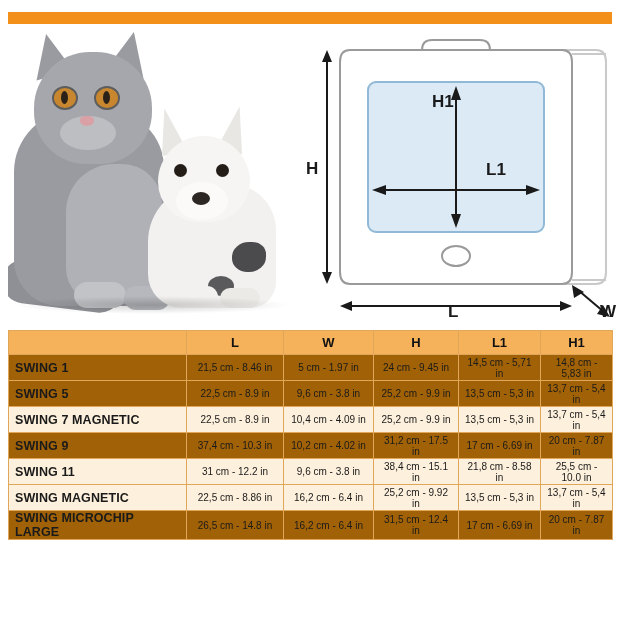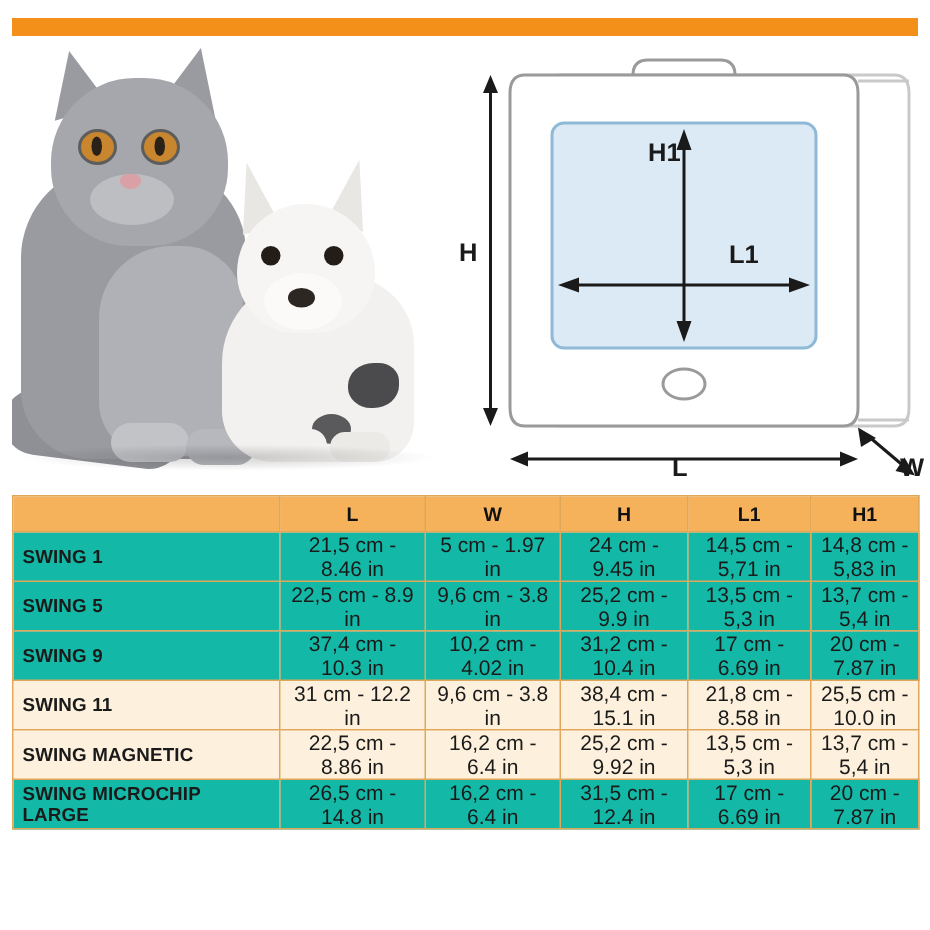--- a/index.html
+++ b/index.html
@@ -257,21 +257,21 @@
     top: 330px;
     width: 604px;
   }
   table {
     border-collapse: collapse;
     width: 604px;
     table-layout: fixed;
   }
   th, td {
     border: 1px solid #e0a75a;
-    font-size: 14px;
+    font-size: 10px;
     color: #1a1a1a;
     height: 25px;
     padding: 0 6px;
   }
   thead th {
     background: #f5b25a;
     font-size: 13px;
     font-weight: bold;
     text-align: center;
     color: #111;
@@ -282,21 +282,21 @@
   }
   td.name {
     text-align: left;
     font-weight: bold;
     font-size: 12.5px;
     letter-spacing: 0.1px;
   }
   td.val {
     text-align: center;
   }
-  tbody tr.odd td { background: #14b8a6; }
+  tbody tr.odd td { background: #a16207; }
   tbody tr.even td { background: #fdf0dc; }
   col.c0 { width: 178px; }
   col.c1 { width: 97px; }
   col.c2 { width: 90px; }
   col.c3 { width: 85px; }
   col.c4 { width: 82px; }
   col.c5 { width: 72px; }
 </style>
 </head>
 <body>
@@ -414,25 +414,33 @@
           <td class="val">14,8 cm - 5,83 in</td>
         </tr>
         <tr class="odd">
           <td class="name">SWING 5</td>
           <td class="val">22,5 cm - 8.9 in</td>
           <td class="val">9,6 cm - 3.8 in</td>
           <td class="val">25,2 cm - 9.9 in</td>
           <td class="val">13,5 cm - 5,3 in</td>
           <td class="val">13,7 cm - 5,4 in</td>
         </tr>
+        <tr class="even">
+          <td class="name">SWING 7 MAGNETIC</td>
+          <td class="val">22,5 cm - 8.9 in</td>
+          <td class="val">10,4 cm - 4.09 in</td>
+          <td class="val">25,2 cm - 9.9 in</td>
+          <td class="val">13,5 cm - 5,3 in</td>
+          <td class="val">13,7 cm - 5,4 in</td>
+        </tr>
         <tr class="odd">
           <td class="name">SWING 9</td>
           <td class="val">37,4 cm - 10.3 in</td>
           <td class="val">10,2 cm - 4.02 in</td>
-          <td class="val">31,2 cm - 10.4 in</td>
+          <td class="val">31,2 cm - 17.5 in</td>
           <td class="val">17 cm - 6.69 in</td>
           <td class="val">20 cm - 7.87 in</td>
         </tr>
         <tr class="even">
           <td class="name">SWING 11</td>
           <td class="val">31 cm - 12.2 in</td>
           <td class="val">9,6 cm - 3.8 in</td>
           <td class="val">38,4 cm - 15.1 in</td>
           <td class="val">21,8 cm - 8.58 in</td>
           <td class="val">25,5 cm - 10.0 in</td>

